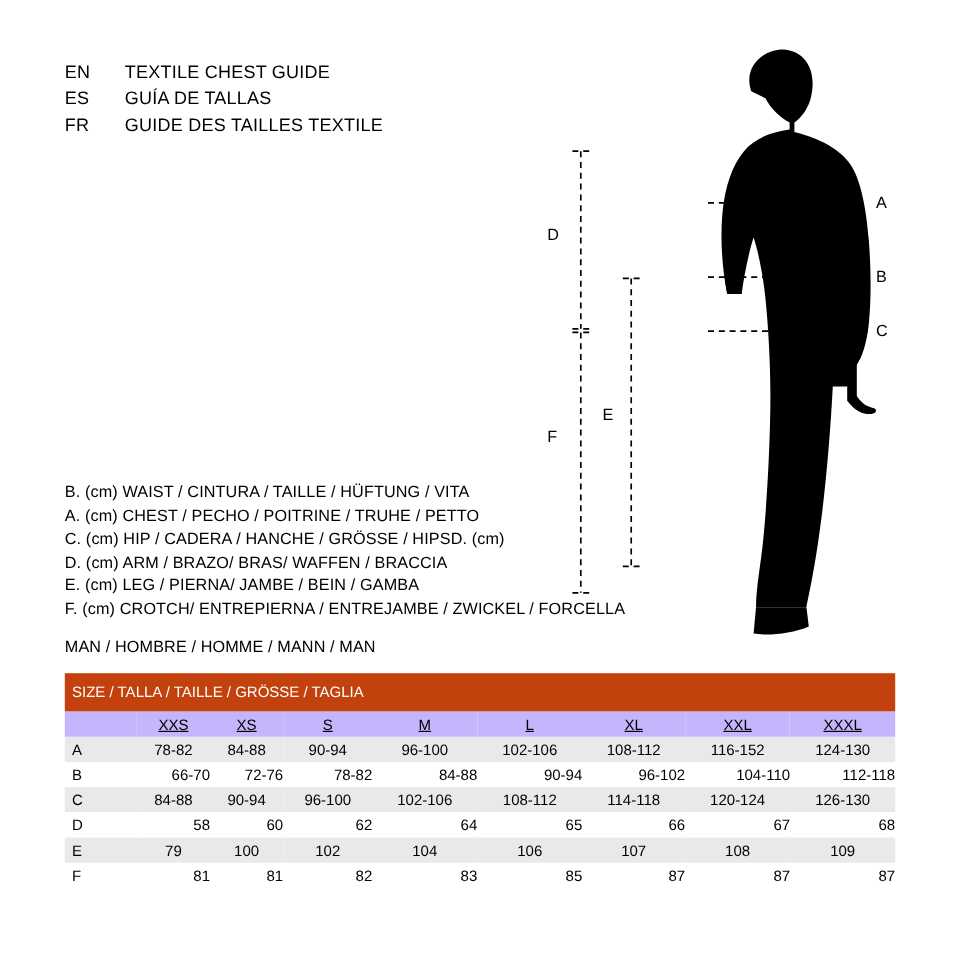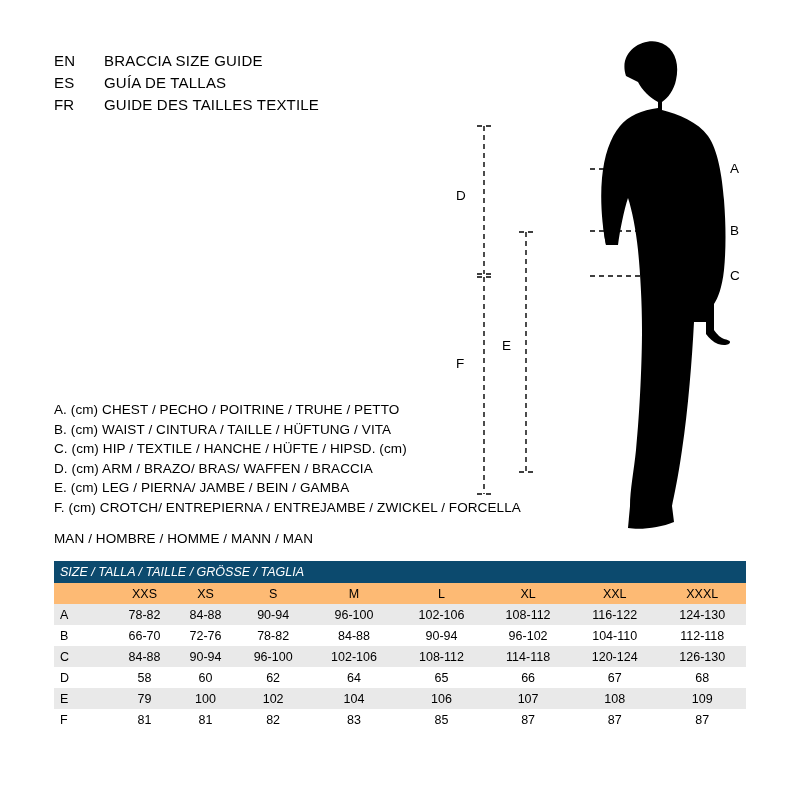--- a/index.html
+++ b/index.html
@@ -87,65 +87,65 @@
     font-size: 12.5px;
   }
   .size-table td, .size-table th {
     padding: 0;
     height: 21px;
     text-align: center;
     font-weight: normal;
     vertical-align: middle;
   }
   .size-table .hdr-band td {
-    background: #0c4a6e;
+    background: #c2410c;
     color: #ffffff;
-    height: 22px;
-    font-style: italic;
+    height: 32px;
   }
   .hdr-title {
     text-align: left !important;
     padding-left: 6px !important;
     font-size: 12.5px;
   }
   .row-sizes td {
-    background: #fdba74;
+    background: #c4b5fd;
     color: #000;
     height: 21px;
+    text-decoration: underline;
   }
   .row-alt td { background: #e9e9e9; }
-  .row-plain td { background: #ffffff; }
+  .row-plain td { background: #ffffff; text-align: right; }
   .col-key {
     text-align: left !important;
     padding-left: 6px !important;
     width: 54px;
   }
 </style>
 </head>
 <body>
 
 <div class="lang-block">
   <div class="lang-row">
     <span class="lang-code">EN</span>
-    <span class="lang-title">BRACCIA SIZE GUIDE</span>
+    <span class="lang-title">TEXTILE CHEST GUIDE</span>
   </div>
   <div class="lang-row">
     <span class="lang-code">ES</span>
     <span class="lang-title">GUÍA DE TALLAS</span>
   </div>
   <div class="lang-row">
     <span class="lang-code">FR</span>
     <span class="lang-title">GUIDE DES TAILLES TEXTILE</span>
   </div>
 </div>
 
 <div class="legend-block">
+  <div class="legend-row">B. (cm) WAIST / CINTURA / TAILLE / HÜFTUNG / VITA</div>
   <div class="legend-row">A. (cm) CHEST / PECHO / POITRINE / TRUHE / PETTO</div>
-  <div class="legend-row">B. (cm) WAIST / CINTURA / TAILLE / HÜFTUNG / VITA</div>
-  <div class="legend-row">C. (cm) HIP / TEXTILE / HANCHE / HÜFTE / HIPSD. (cm)</div>
+  <div class="legend-row">C. (cm) HIP / CADERA / HANCHE / GRÖSSE / HIPSD. (cm)</div>
   <div class="legend-row">D. (cm) ARM / BRAZO/ BRAS/ WAFFEN / BRACCIA</div>
   <div class="legend-row">E. (cm) LEG / PIERNA/ JAMBE / BEIN / GAMBA</div>
   <div class="legend-row">F. (cm) CROTCH/ ENTREPIERNA / ENTREJAMBE / ZWICKEL / FORCELLA</div>
 </div>
 <div class="legend-gender">MAN / HOMBRE / HOMME / MANN / MAN</div>
 
 <div class="figure-area">
   <svg width="340" height="510" viewBox="0 0 340 510" xmlns="http://www.w3.org/2000/svg">
 
     <g>
@@ -250,21 +250,21 @@
     </tr>
 
     <tr class="row-alt">
       <td class="col-key">A</td>
       <td>78-82</td>
       <td>84-88</td>
       <td>90-94</td>
       <td>96-100</td>
       <td>102-106</td>
       <td>108-112</td>
-      <td>116-122</td>
+      <td>116-152</td>
       <td>124-130</td>
     </tr>
 
     <tr class="row-plain">
       <td class="col-key">B</td>
       <td>66-70</td>
       <td>72-76</td>
       <td>78-82</td>
       <td>84-88</td>
       <td>90-94</td>

